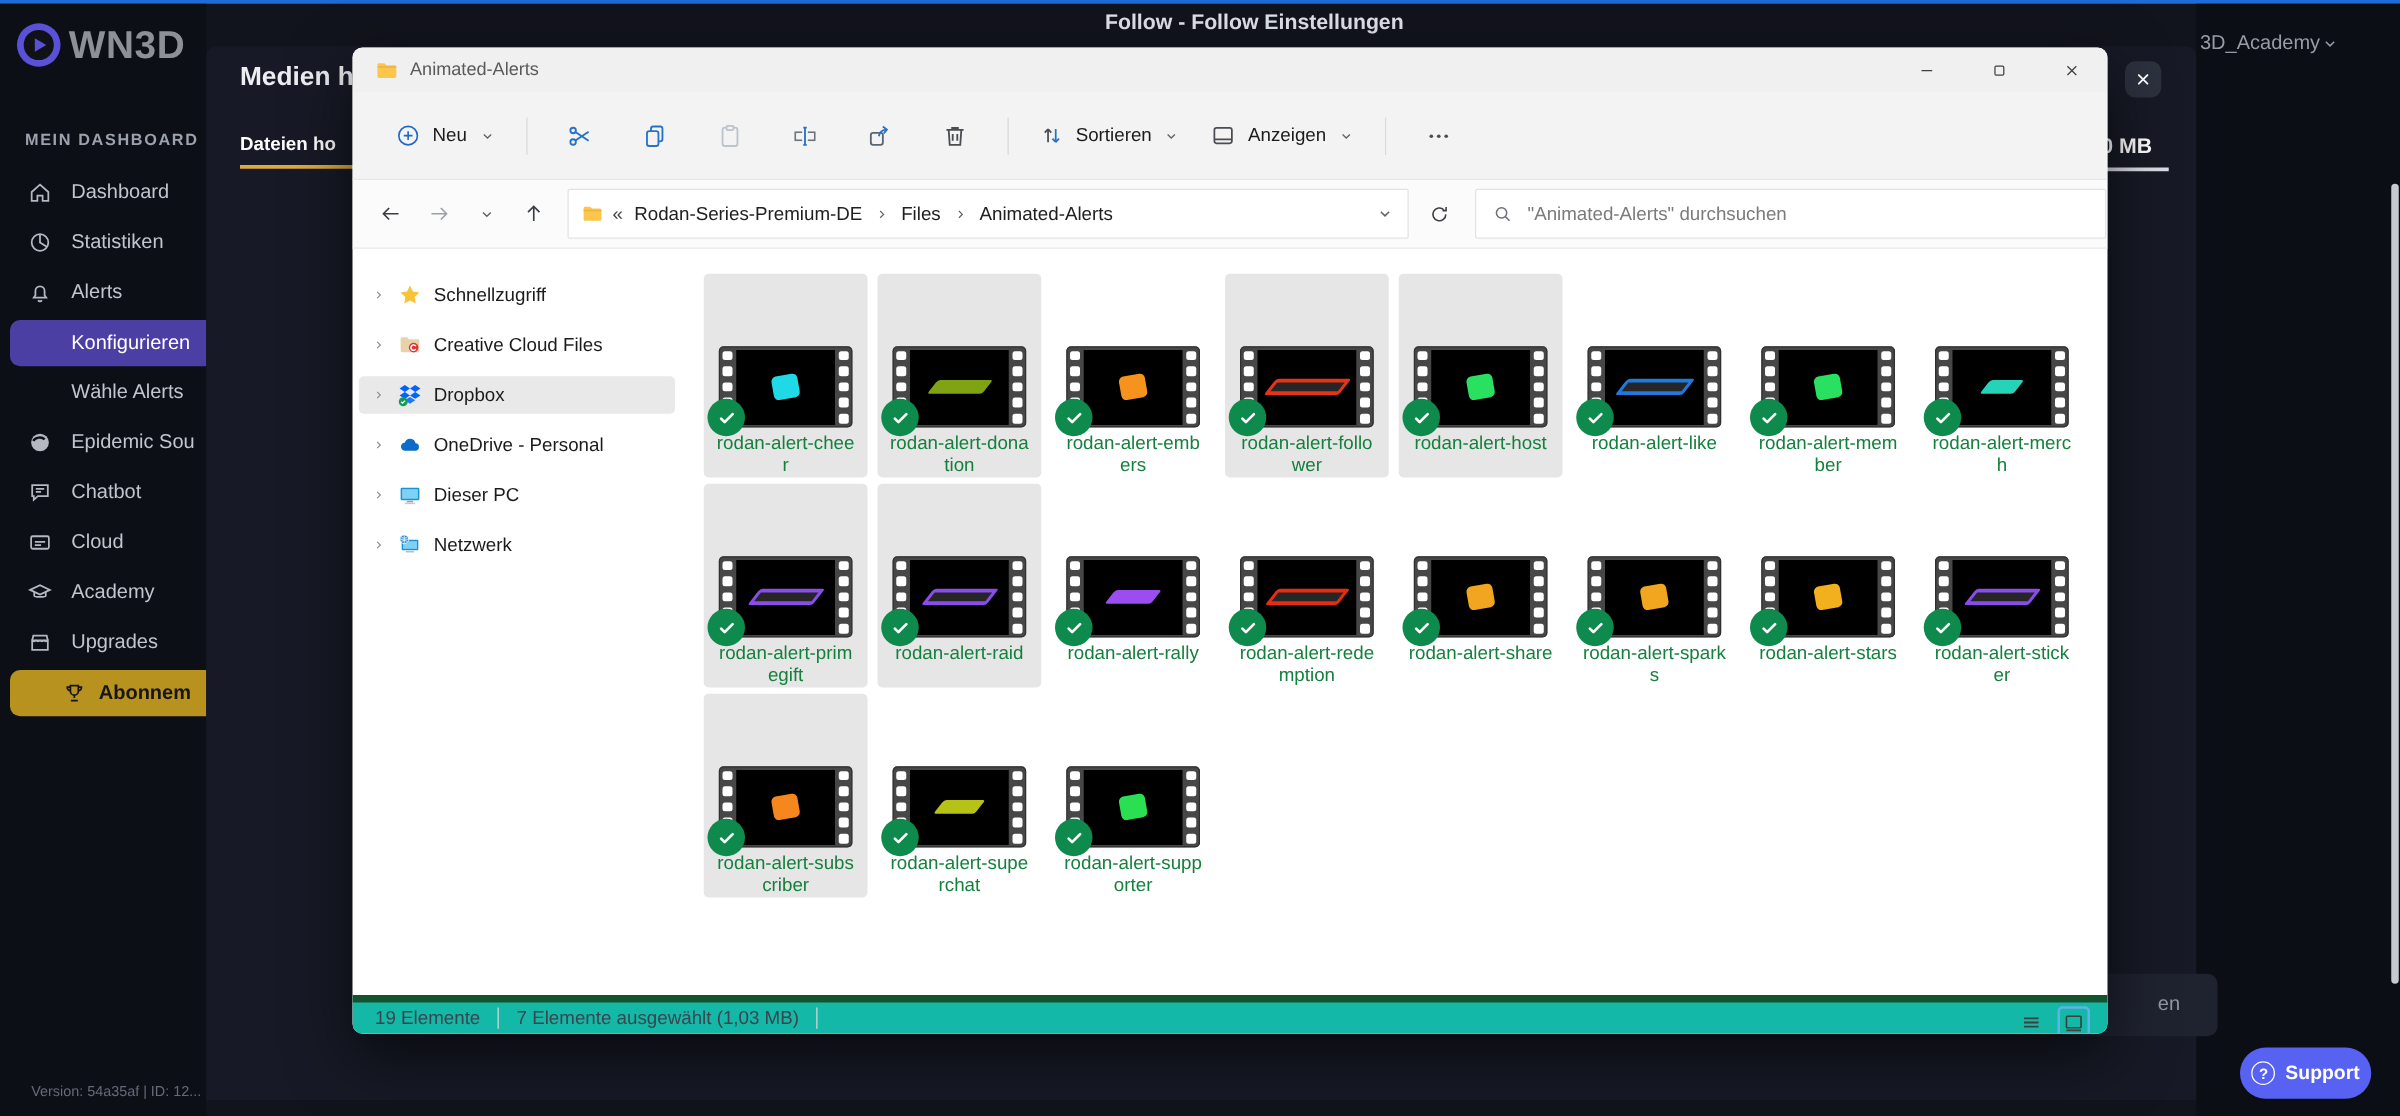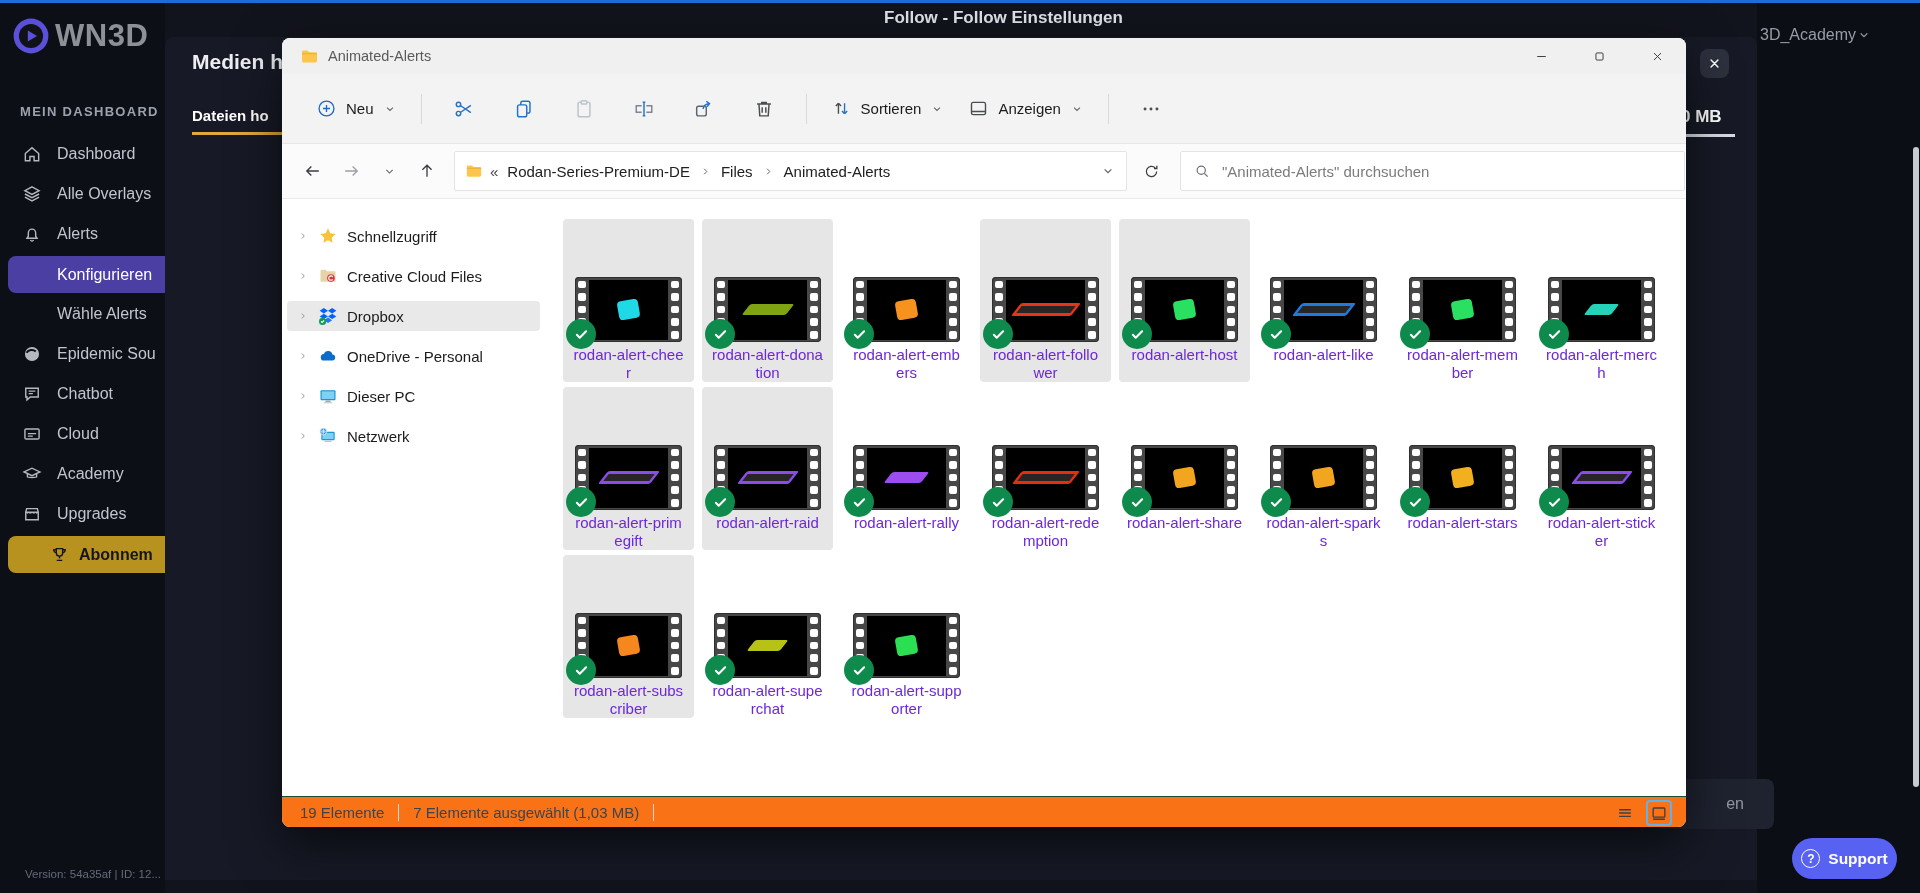--- a/index.html
+++ b/index.html
@@ -99,23 +99,23 @@
   .film { position:absolute; inset:0; background:#474747; border-radius:4px; box-shadow:inset 0 0 0 1px #303030; }
   .screen { position:absolute; left:14px; right:14px; top:2.5px; bottom:2.5px; background:#000; display:flex; align-items:center; justify-content:center; overflow:hidden; }
   .holes { position:absolute; top:3.5px; bottom:3.5px; width:8px; display:flex; flex-direction:column; justify-content:space-between; }
   .holes.l { left:3px; } .holes.r { right:3px; }
   .hole { width:8px; height:7.5px; background:#fff; border-radius:2px; }
   .badge { position:absolute; left:-9px; bottom:-7px; width:30px; height:30px; border-radius:50%; background:#0e8a4c; display:flex; align-items:center; justify-content:center; }
   .badge svg { width:17px; height:17px; }
   .shape-square { width:21px; height:19px; border-radius:4px; transform:rotate(-10deg); }
   .shape-arrow { height:11px; transform:skewX(-38deg); border-radius:2px; }
   .shape-arrow-outline { height:13px; transform:skewX(-38deg); border-radius:2px; border:3.5px solid; background:#262626; }
-  .flabel { margin-top:4px; text-align:center; font-size:15px; line-height:18px; color:#6d28d9; }
-
-  .statusbar { position:absolute; bottom:0; left:0; right:0; height:31px; background:#f97316; border-top:1px solid #14532d; display:flex; align-items:center; padding-left:18px; gap:14px; font-size:15px; color:#3c4450; }
+  .flabel { margin-top:4px; text-align:center; font-size:15px; line-height:18px; color:#15803d; }
+
+  .statusbar { position:absolute; bottom:0; left:0; right:0; height:31px; background:#14b8a6; border-top:6px solid #14532d; display:flex; align-items:center; padding-left:18px; gap:14px; font-size:15px; color:#3c4450; }
   .st-sep { width:1px; height:17px; background:#d8d8d8; }
   .viewtoggles { position:absolute; right:14px; top:0; height:31px; display:flex; align-items:center; gap:8px; }
   .vt { width:26px; height:26px; display:flex; align-items:center; justify-content:center; border-radius:4px; cursor:pointer; }
   .vt span { width:20px; height:20px; display:inline-flex; }
   .vt.active { border:2px solid #62b1e8; }
 
   .support { position:absolute; left:1792px; top:838px; width:105px; height:41px; border:none; border-radius:21px; background:#5761f2; color:#fff; font-weight:bold; font-size:15.5px; display:flex; align-items:center; justify-content:center; gap:8px; cursor:pointer; z-index:5; font-family:"Liberation Sans",sans-serif; }
   .support .qi { width:19px; height:19px; border:1.8px solid #fff; border-radius:50%; display:inline-flex; align-items:center; justify-content:center; font-size:12px; font-weight:bold; }
 </style>
 </head>
@@ -142,26 +142,25 @@
           <span class="si-icon">
             <svg viewBox="0 0 24 24" fill="none" stroke="currentColor" stroke-width="1.7">
               <path d="M4 11.5 12 4.5l8 7V20h-5.5v-5h-5v5H4z"></path>
             </svg>
           </span>
           <span>Dashboard</span>
         </div>
         <div class="side-item">
           <span class="si-icon">
             <svg viewBox="0 0 24 24" fill="none" stroke="currentColor" stroke-width="1.7">
-              <path d="M12 3.5 20.5 8 12 12.5 3.5 8z"></path>
-              <path d="M3.5 12 12 16.5 20.5 12"></path>
-              <path d="M3.5 15.8 12 20.3 20.5 15.8"></path>
-            </svg>
-          </span>
-          <span>Alle Overlays</span>
+              <circle cx="12" cy="12" r="8"></circle>
+              <path d="M12 4v8l6.5 4"></path>
+            </svg>
+          </span>
+          <span>Statistiken</span>
         </div>
         <div class="side-item">
           <span class="si-icon">
             <svg viewBox="0 0 24 24" fill="none" stroke="currentColor" stroke-width="1.7">
               <path d="M6 17h12l-1.6-2.4V10.5a4.4 4.4 0 0 0-8.8 0v4.1z"></path>
               <path d="M10.3 19.3a1.8 1.8 0 0 0 3.4 0"></path>
             </svg>
           </span>
           <span>Alerts</span>
         </div>

